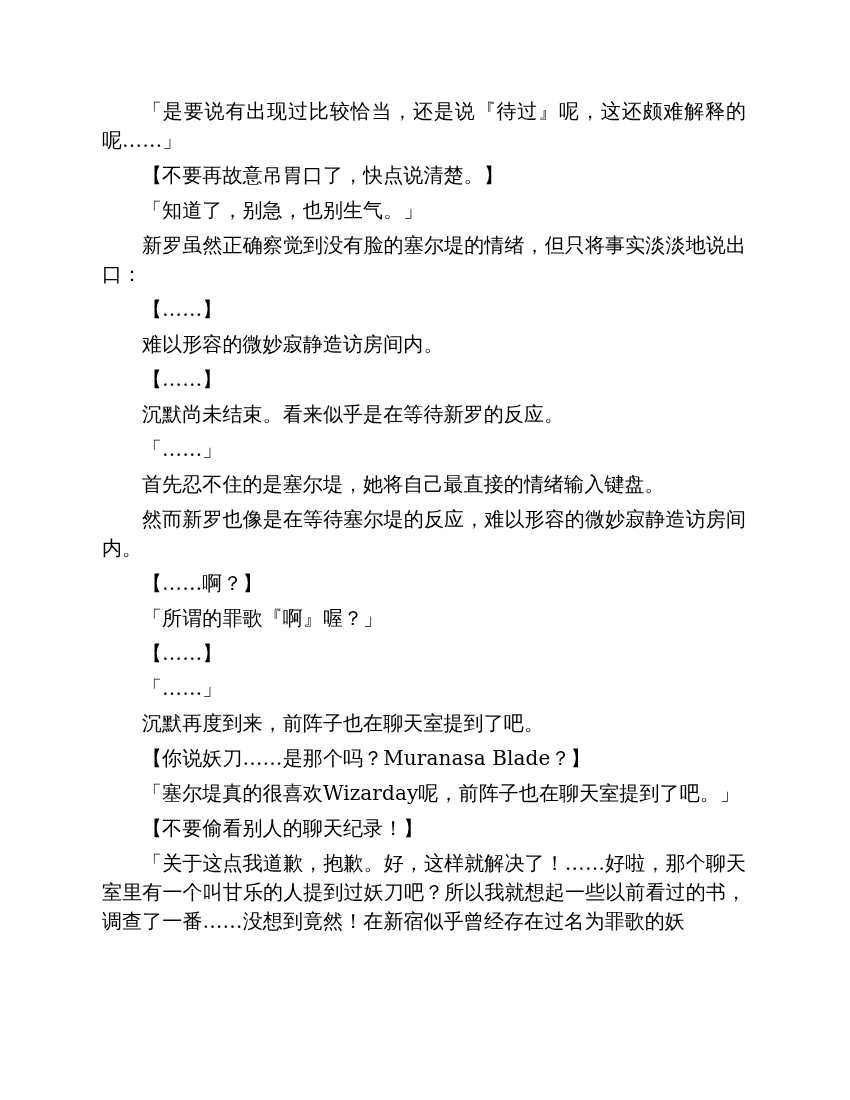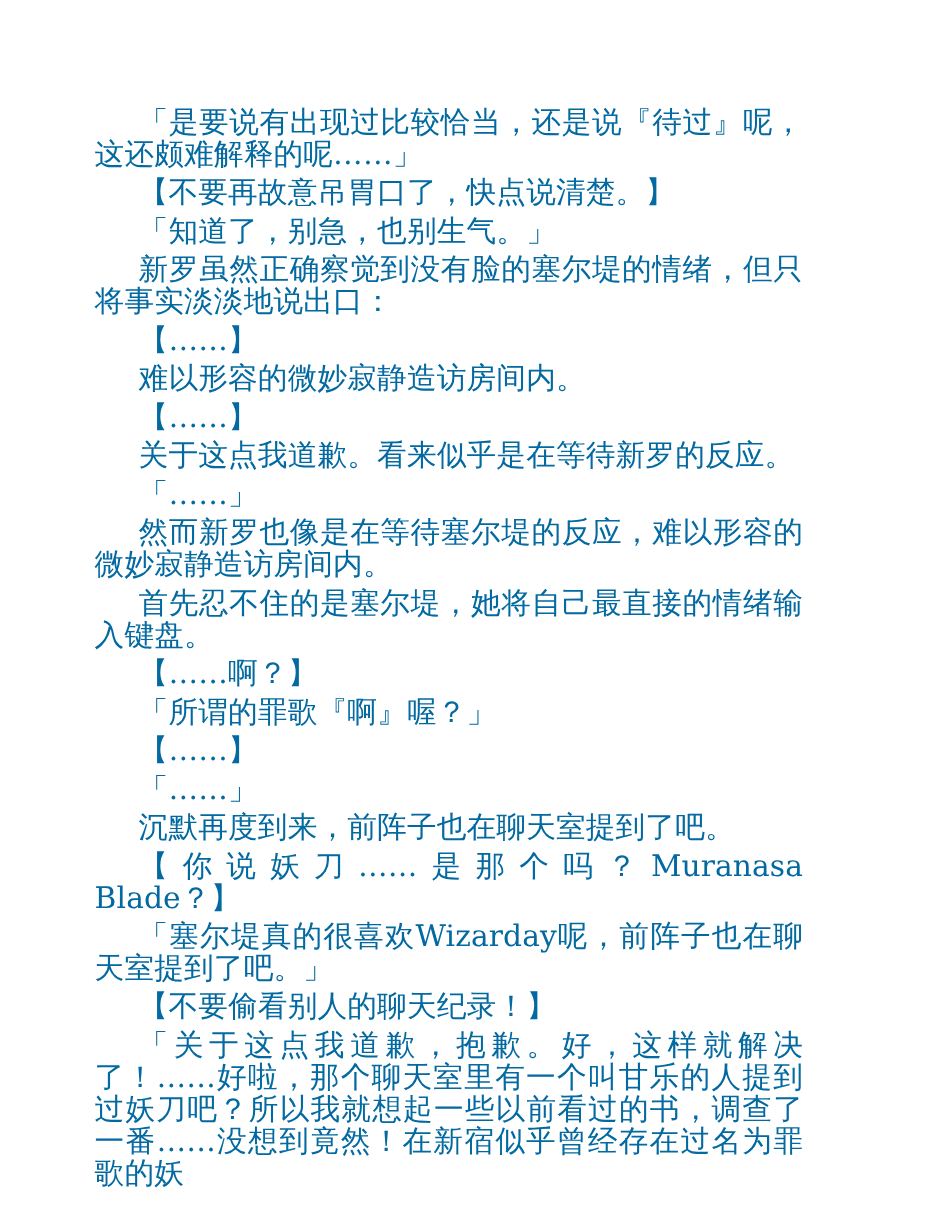--- a/index.html
+++ b/index.html
@@ -1,24 +1,24 @@
 <!DOCTYPE html>
 <html><head>
 <meta charset="utf-8">
 <style>
   html, body { margin: 0; padding: 0; background: #ffffff; }
   body { width: 850px; height: 1100px; position: relative; overflow: hidden; }
   .page {
     position: absolute;
-    left: 86px;
+    left: 102px;
     top: 97px;
     width: 644px;
     font-family: "DejaVu Serif", "Liberation Serif", serif;
-    font-size: 27px;
-    color: #0369a1;
+    font-size: 20px;
+    color: #000000;
   }
   .para {
     margin: 0 0 6px 0;
     line-height: 29px;
     text-indent: 40px;
     text-align: justify;
     text-align-last: left;
     letter-spacing: 0.1px;
   }
 </style>
@@ -26,24 +26,24 @@
 <body>
 
 <div class="page">
   <p class="para">「是要说有出现过比较恰当，还是说『待过』呢，这还颇难解释的呢……」</p>
   <p class="para">【不要再故意吊胃口了，快点说清楚。】</p>
   <p class="para">「知道了，别急，也别生气。」</p>
   <p class="para">新罗虽然正确察觉到没有脸的塞尔堤的情绪，但只将事实淡淡地说出口：</p>
   <p class="para">【……】</p>
   <p class="para">难以形容的微妙寂静造访房间内。</p>
   <p class="para">【……】</p>
-  <p class="para">关于这点我道歉。看来似乎是在等待新罗的反应。</p>
+  <p class="para">沉默尚未结束。看来似乎是在等待新罗的反应。</p>
   <p class="para">「……」</p>
+  <p class="para">首先忍不住的是塞尔堤，她将自己最直接的情绪输入键盘。</p>
   <p class="para">然而新罗也像是在等待塞尔堤的反应，难以形容的微妙寂静造访房间内。</p>
-  <p class="para">首先忍不住的是塞尔堤，她将自己最直接的情绪输入键盘。</p>
   <p class="para">【……啊？】</p>
   <p class="para">「所谓的罪歌『啊』喔？」</p>
   <p class="para">【……】</p>
   <p class="para">「……」</p>
   <p class="para">沉默再度到来，前阵子也在聊天室提到了吧。</p>
   <p class="para">【你说妖刀……是那个吗？Muranasa Blade？】</p>
   <p class="para">「塞尔堤真的很喜欢Wizarday呢，前阵子也在聊天室提到了吧。」</p>
   <p class="para">【不要偷看别人的聊天纪录！】</p>
   <p class="para">「关于这点我道歉，抱歉。好，这样就解决了！……好啦，那个聊天室里有一个叫甘乐的人提到过妖刀吧？所以我就想起一些以前看过的书，调查了一番……没想到竟然！在新宿似乎曾经存在过名为罪歌的妖</p>
 </div>

